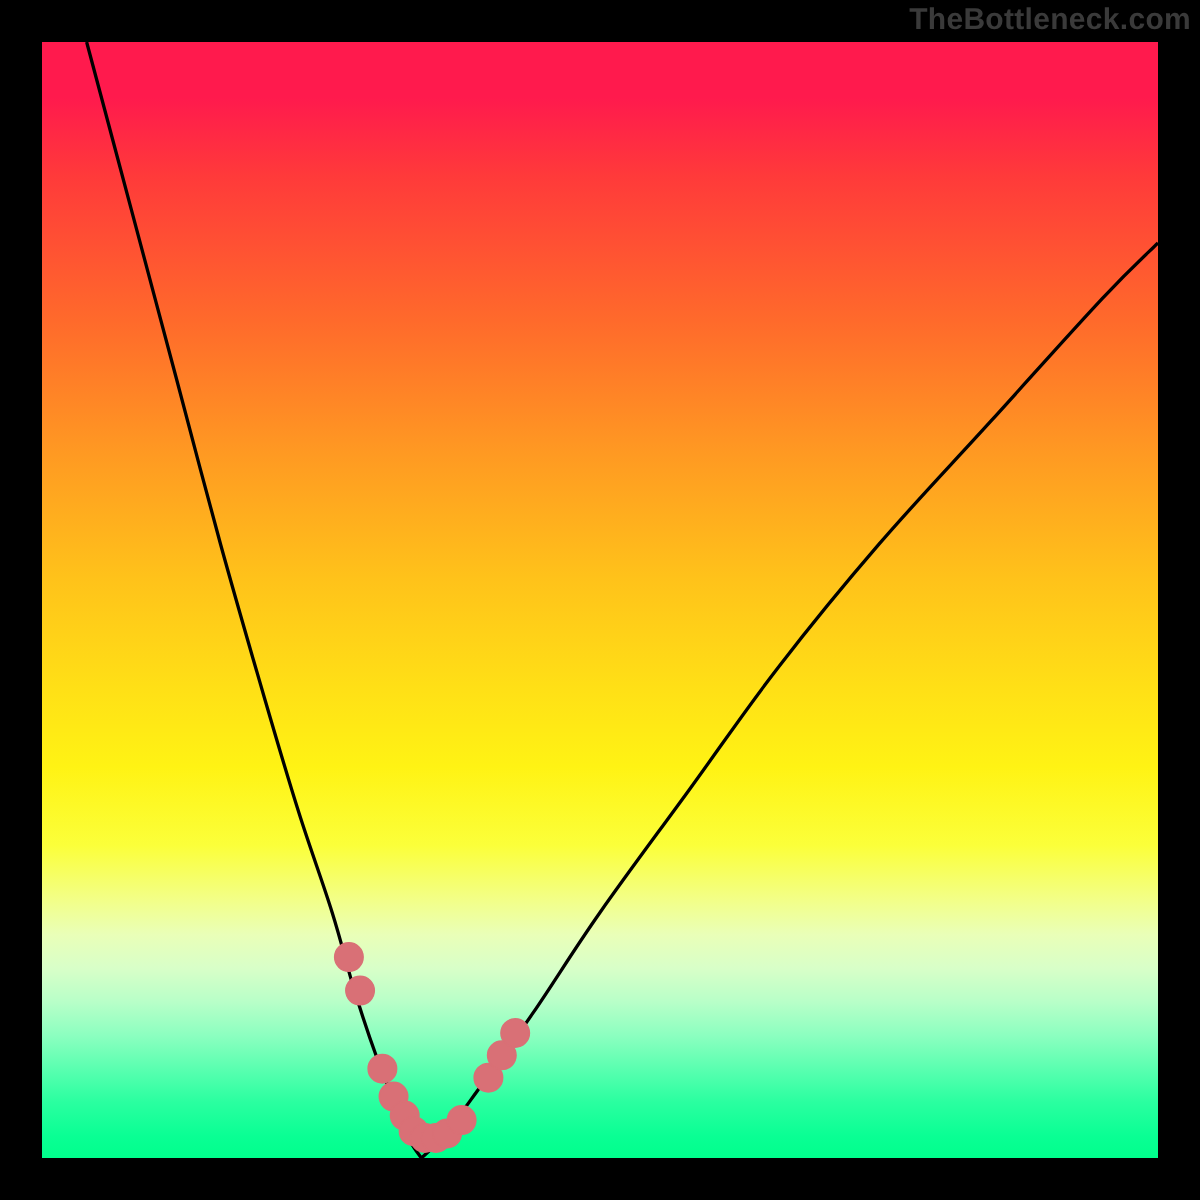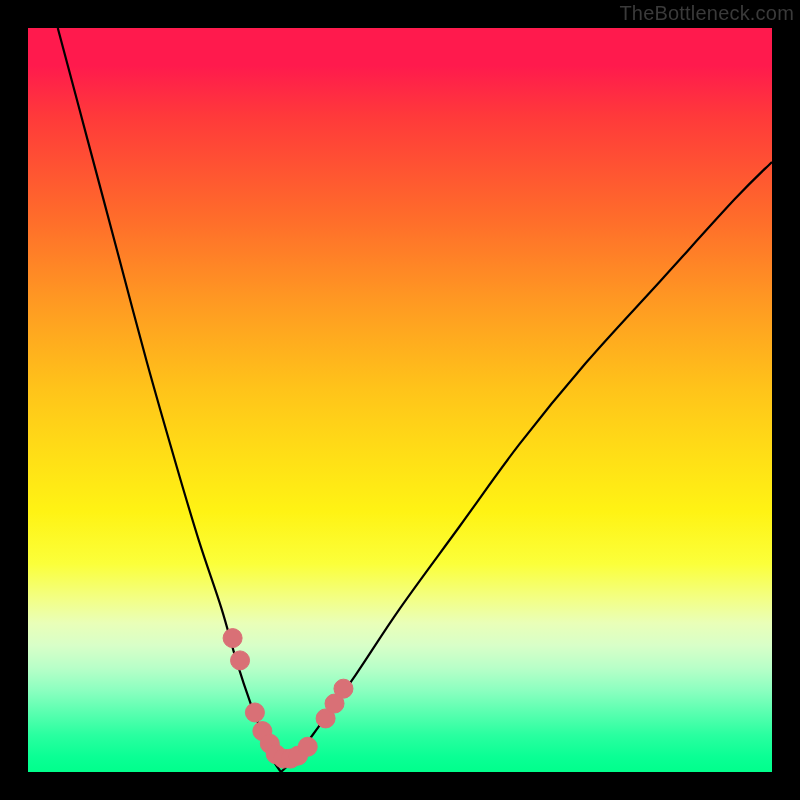--- a/index.html
+++ b/index.html
@@ -32,21 +32,21 @@
       #2affa0 95%,
       #0aff94 98%,
       #00ff8c 100%
     );
   }
   .watermark {
     position: absolute;
     top: 2px; right: 6px;
     font-family: Arial, Helvetica, sans-serif;
     font-size: 20px;
-    font-weight: 400;
+    font-weight: 700;
     color: #3a3a3a;
     letter-spacing: 0.2px;
   }
   svg.curves {
     position: absolute;
     left: 0; top: 0;
     width: 744px; height: 744px;
   }
   path.curve {
     fill: none;

